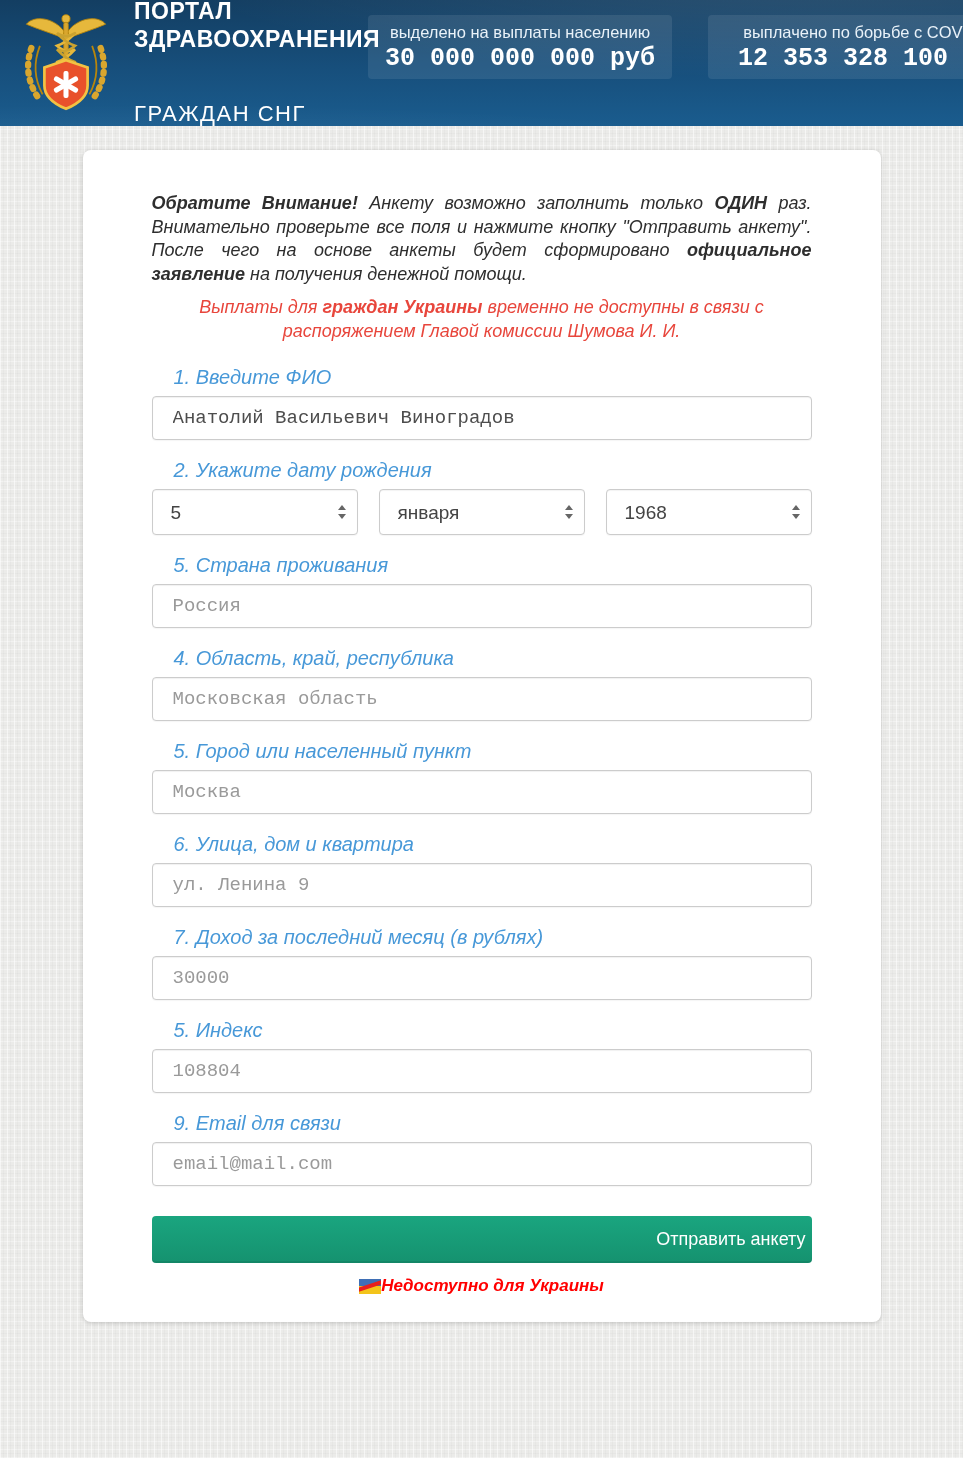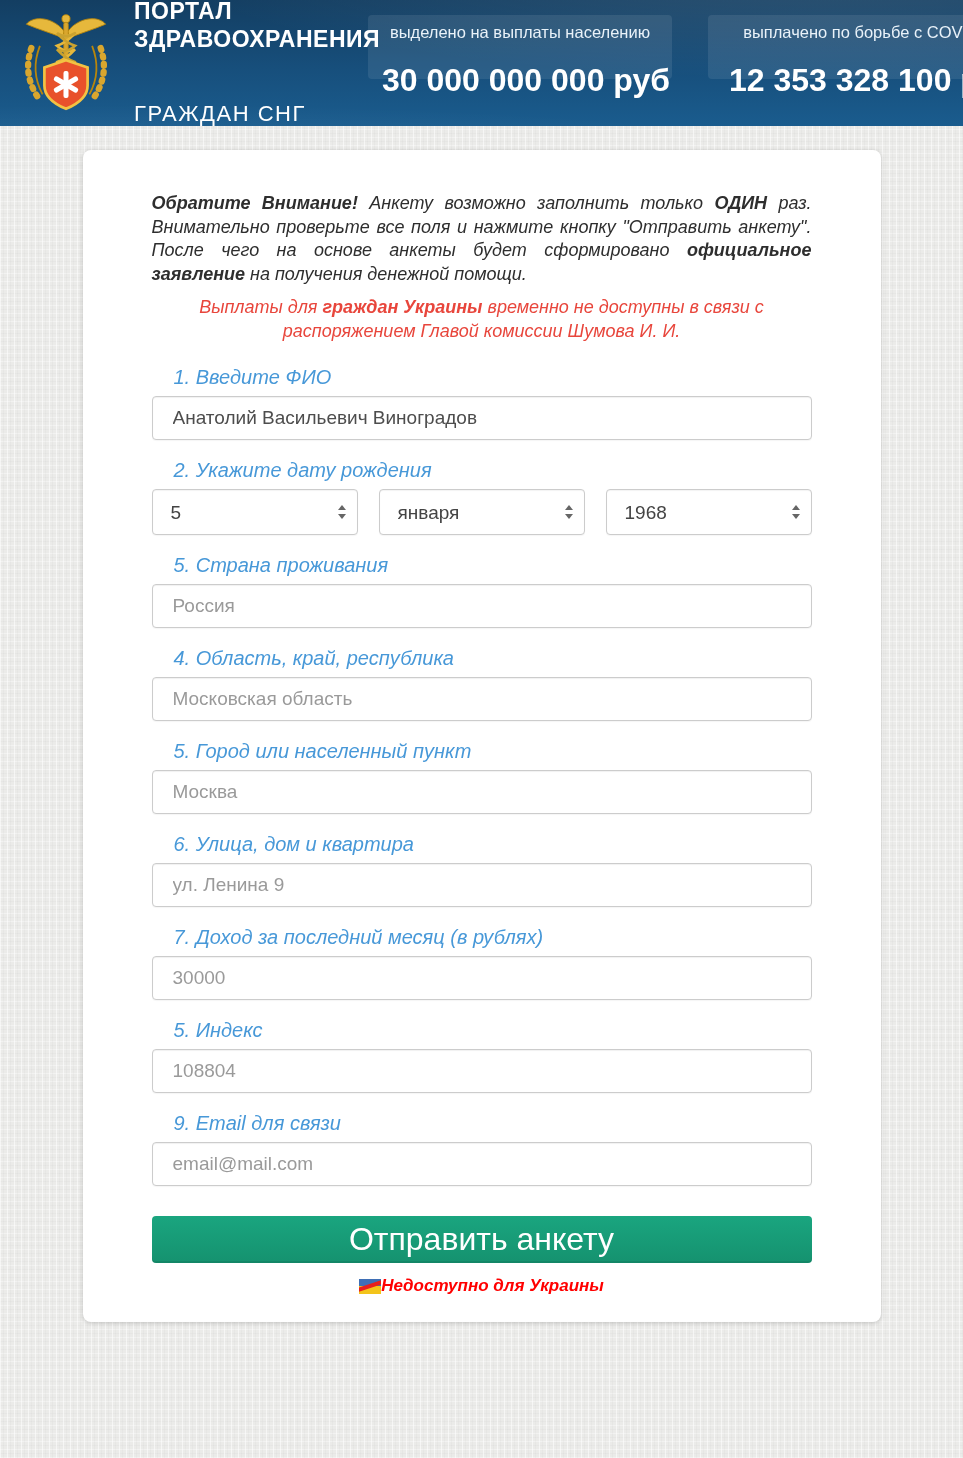--- a/index.html
+++ b/index.html
@@ -36,21 +36,21 @@
   .brand .b3{font-size:22px;font-weight:400;letter-spacing:1.5px;margin-top:48px;}
   .stat-box{
     position:absolute;top:15px;height:64px;
     background:rgba(255,255,255,.09);
     border-radius:4px;
     color:#fff;text-align:center;
     padding:8px 14px 0;box-sizing:border-box;
     white-space:nowrap;
   }
   .stat-box .stat-label{font-size:16.5px;color:#e9f2f9;}
-  .stat-box .stat-value{font-size:32px;font-weight:700;margin-top:20px;}
+  .stat-box .stat-value{font-size:25px;font-weight:700;margin-top:2px;font-family:Liberation Mono, monospace;}
   .stat-1{left:368px;width:304px;}
   .stat-2{left:708px;width:330px;}
   
   .page-title{
     margin:0;padding-top:58px;
     text-align:center;
     font-size:33px;font-weight:300;color:#3a3a3a;letter-spacing:1px;
   }
   
   .card{
@@ -72,21 +72,21 @@
   
   .form{margin-top:24px;}
   .field{margin-bottom:20px;}
   .field-label{
     margin:0 0 8px 22px;
     font-style:italic;font-size:20px;color:#4798d8;line-height:21px;
   }
   .text-input{
     display:block;width:100%;height:44px;box-sizing:border-box;
     padding:0 20px;
-    font-family:Liberation Sans, sans-serif;font-size:19px;color:#4d4d4d;
+    font-family:Liberation Mono, monospace;font-size:19px;color:#4d4d4d;
     border:1px solid #ccc;border-radius:4px;background:#fff;
     box-shadow:inset 0 1px 1px rgba(0,0,0,.06), 0 1px 1px rgba(0,0,0,.04);
     outline:none;
   }
   .text-input::placeholder{color:#9a9a9a;opacity:1;}
   .date-row{display:flex;justify-content:space-between;}
   .select-wrap{position:relative;width:206px;}
   .select-wrap select{
     -webkit-appearance:none;appearance:none;
     width:100%;height:46px;box-sizing:border-box;
@@ -100,22 +100,23 @@
   .spin::before,.spin::after{
     content:"";position:absolute;left:0;
     border-left:4.5px solid transparent;border-right:4.5px solid transparent;
   }
   .spin::before{top:0;border-bottom:5px solid #666;}
   .spin::after{bottom:0;border-top:5px solid #666;}
   .submit-btn{
     display:block;width:100%;height:47px;margin-top:30px;
     border:none;border-radius:4px;cursor:pointer;
     background:linear-gradient(180deg,#1aa57f 0%,#15926f 100%);
-    color:#fff;font-family:inherit;font-size:32px;
+    color:#fff;font-family:inherit;font-size:18px;
     box-shadow:inset 0 -2px 0 rgba(0,0,0,.08);
+    text-align:right;
   }
   .unavailable{
     margin-top:13px;
     display:flex;align-items:center;justify-content:center;
   }
   .unavailable-text{
     font-size:17px;font-weight:700;font-style:italic;color:#f00;
   }
   .flag{
     position:relative;display:inline-block;width:22px;height:15px;

